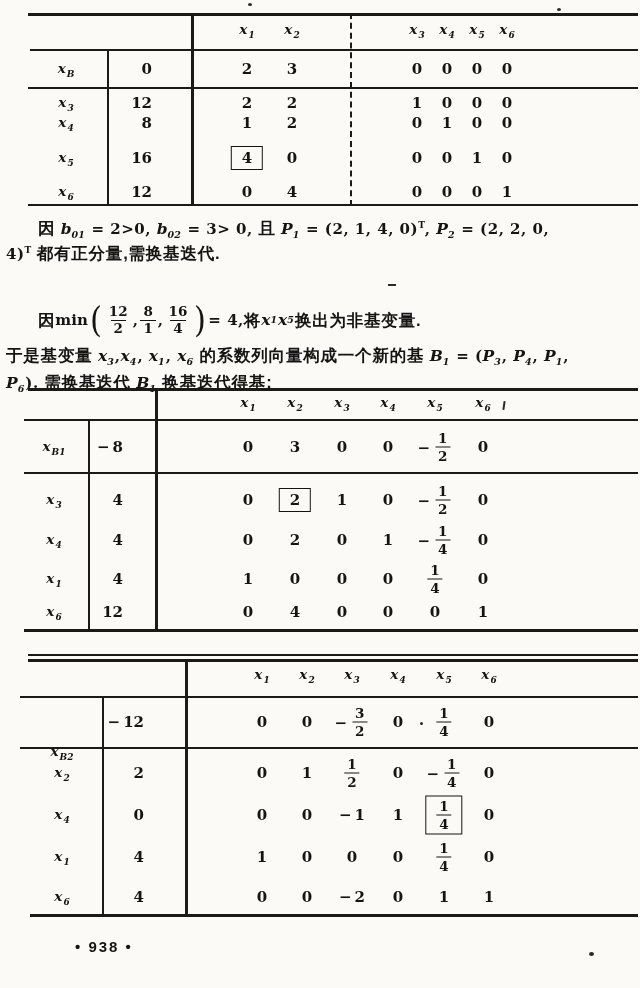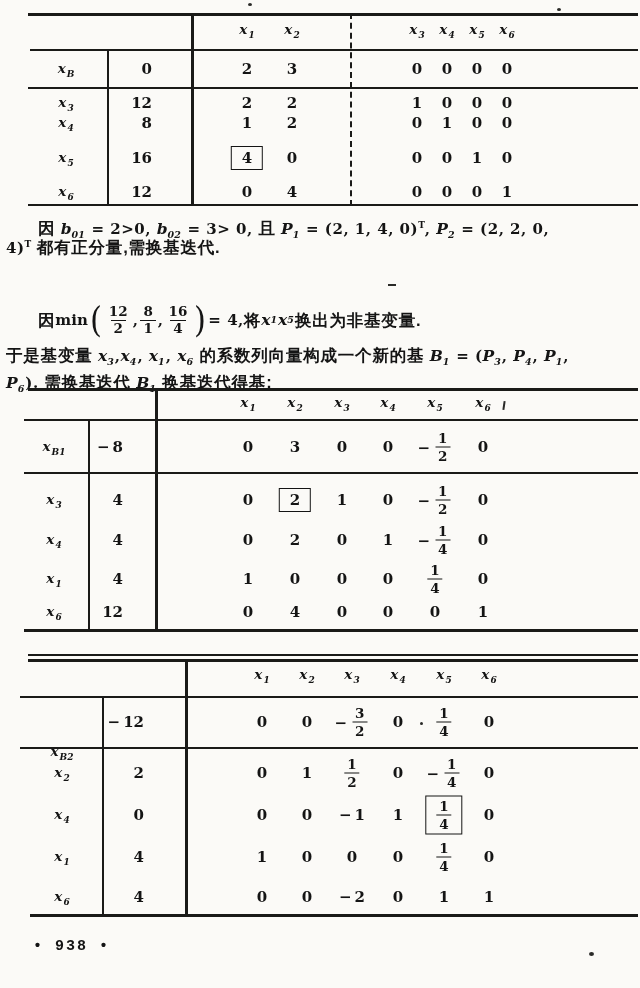--- a/index.html
+++ b/index.html
@@ -26,21 +26,21 @@
   .line{position:absolute;white-space:nowrap;font-size:16px;line-height:26px;}
   .zh{font-family:"Liberation Sans",sans-serif;font-weight:700;font-size:16.5px;letter-spacing:0.8px;}
   .mi{font-family:"DejaVu Serif",serif;font-style:italic;font-weight:700;font-size:15.5px;}
   .mb{font-family:"DejaVu Serif",serif;font-style:italic;font-weight:900;font-size:15.5px;}
   .mr{font-family:"DejaVu Serif",serif;font-weight:700;font-size:15px;}
   .mn{font-family:"DejaVu Serif",serif;font-weight:700;font-size:15px;letter-spacing:0.5px;}
   .msub{font-family:"DejaVu Serif",serif;font-size:9.5px;font-style:italic;font-weight:700;vertical-align:-4px;margin-right:1px;}
   .msup{font-family:"DejaVu Serif",serif;font-size:9px;font-weight:700;vertical-align:6px;}
   .bigp{font-family:"DejaVu Serif",serif;font-size:36px;font-weight:400;vertical-align:middle;
         line-height:0.9;display:inline-block;transform:scaleX(0.85);margin:0 1px;}
-  .pagenum{position:absolute;font-family:Liberation Mono, monospace;font-weight:700;font-size:15px;letter-spacing:2px;}
+  .pagenum{position:absolute;font-family:Liberation Sans, sans-serif;font-weight:700;font-size:15px;letter-spacing:2px;margin-left:42px;}
   .speck{position:absolute;background:#2a2a28;border-radius:50%;}
   .tick{position:absolute;background:#2a2a28;}
 </style>
 </head>
 <body>
 
 <div class="page">
 
   <div>
     <div class="hline" style="left:28px;top:13px;width:610px;height:3px"></div>
@@ -258,21 +258,21 @@
         </div>
         <div class="tcell" style="left: 507px; top: 192px;">
           <span class="vwrap">
             <span class="">1</span>
           </span>
         </div>
       </div>
   </div>
 
   <div class="line" id="ln0" style="left:38px;top:212px"><span class="zh">因 </span><span class="mi">b</span><span class="msub">01</span><span class="mn"> = 2&gt;0,  </span><span class="mi">b</span><span class="msub">02</span><span class="mn"> = 3&gt; 0,  </span><span class="zh">且 </span><span class="mb">P</span><span class="msub">1</span><span class="mn"> = (2, 1, 4, 0)</span><span class="msup">T</span><span class="mn">,  </span><span class="mb">P</span><span class="msub">2</span><span class="mn"> = (2, 2, 0,</span></div>
-  <div class="line" id="ln1" style="left:6px;top:231px"><span class="mn">4)</span><span class="msup">T</span><span class="zh"> 都有正分量,需换基迭代.</span></div>
+  <div class="line" id="ln1" style="left:6px;top:237px"><span class="mn">4)</span><span class="msup">T</span><span class="zh"> 都有正分量,需换基迭代.</span></div>
   <div class="line" id="ln3" style="left:38px;top:297px;height:46px;display:flex;align-items:center">
       <span class="zh">因 </span>
       <span class="mr">min </span>
       <span class="bigp">(</span>
       <span class="vwrap" style="vertical-align: middle;">
         <span class="frac">
           <span class="fn">12</span>
           <span class="fd">2</span>
         </span>
       </span>

